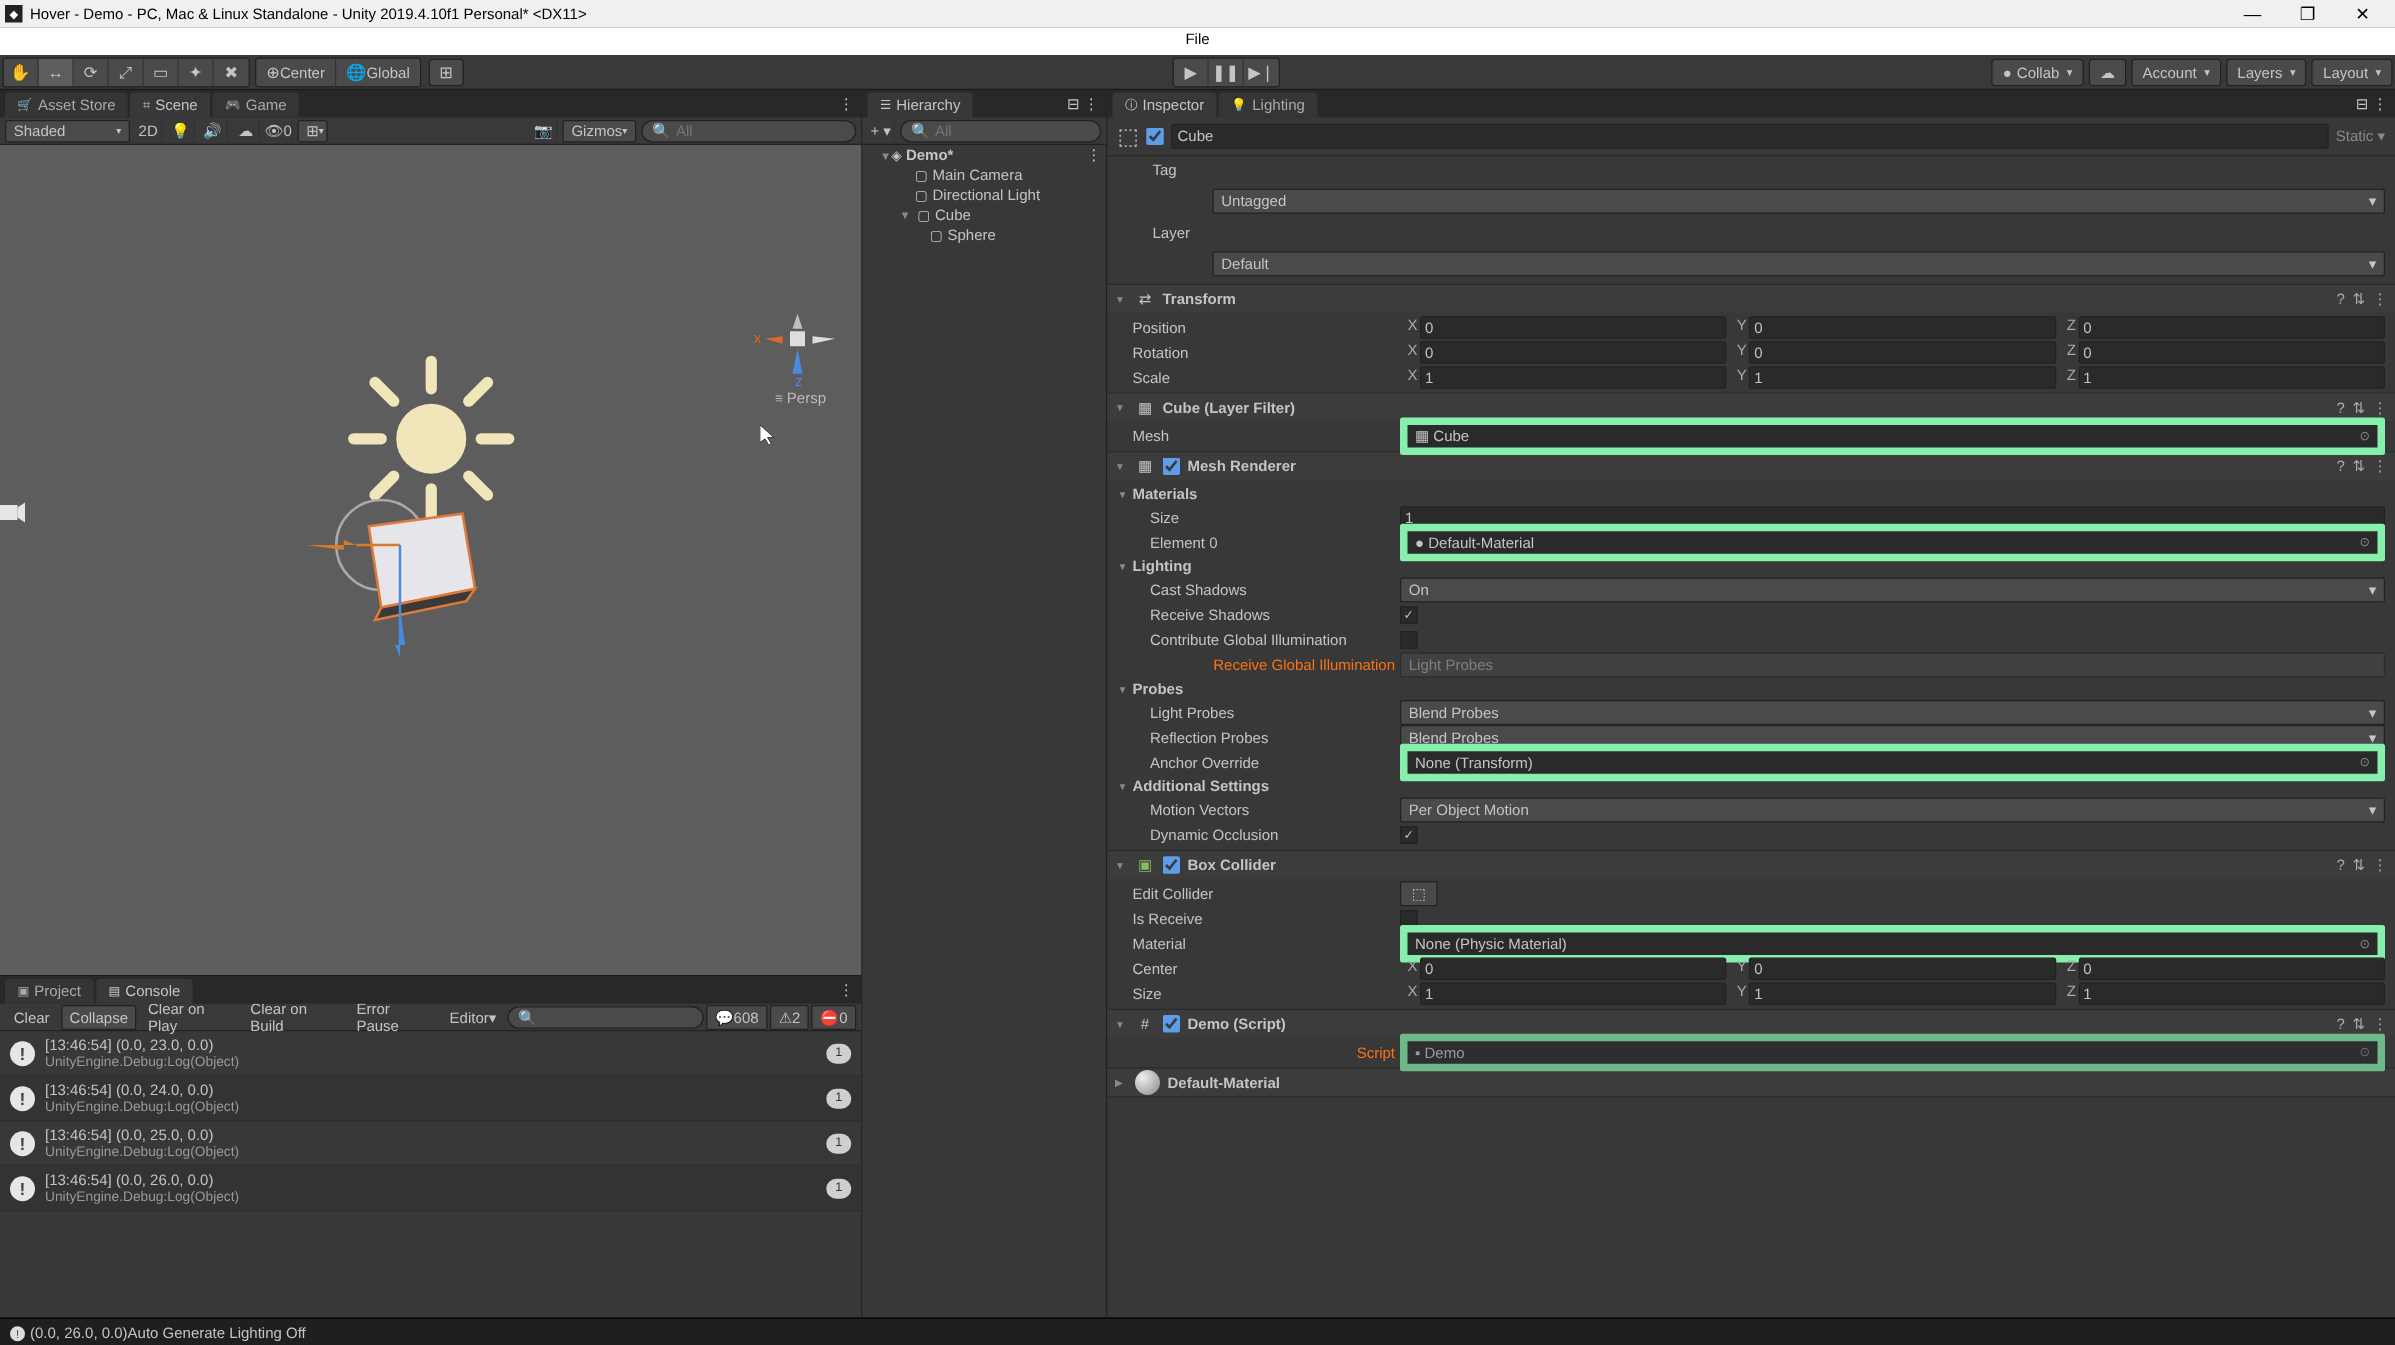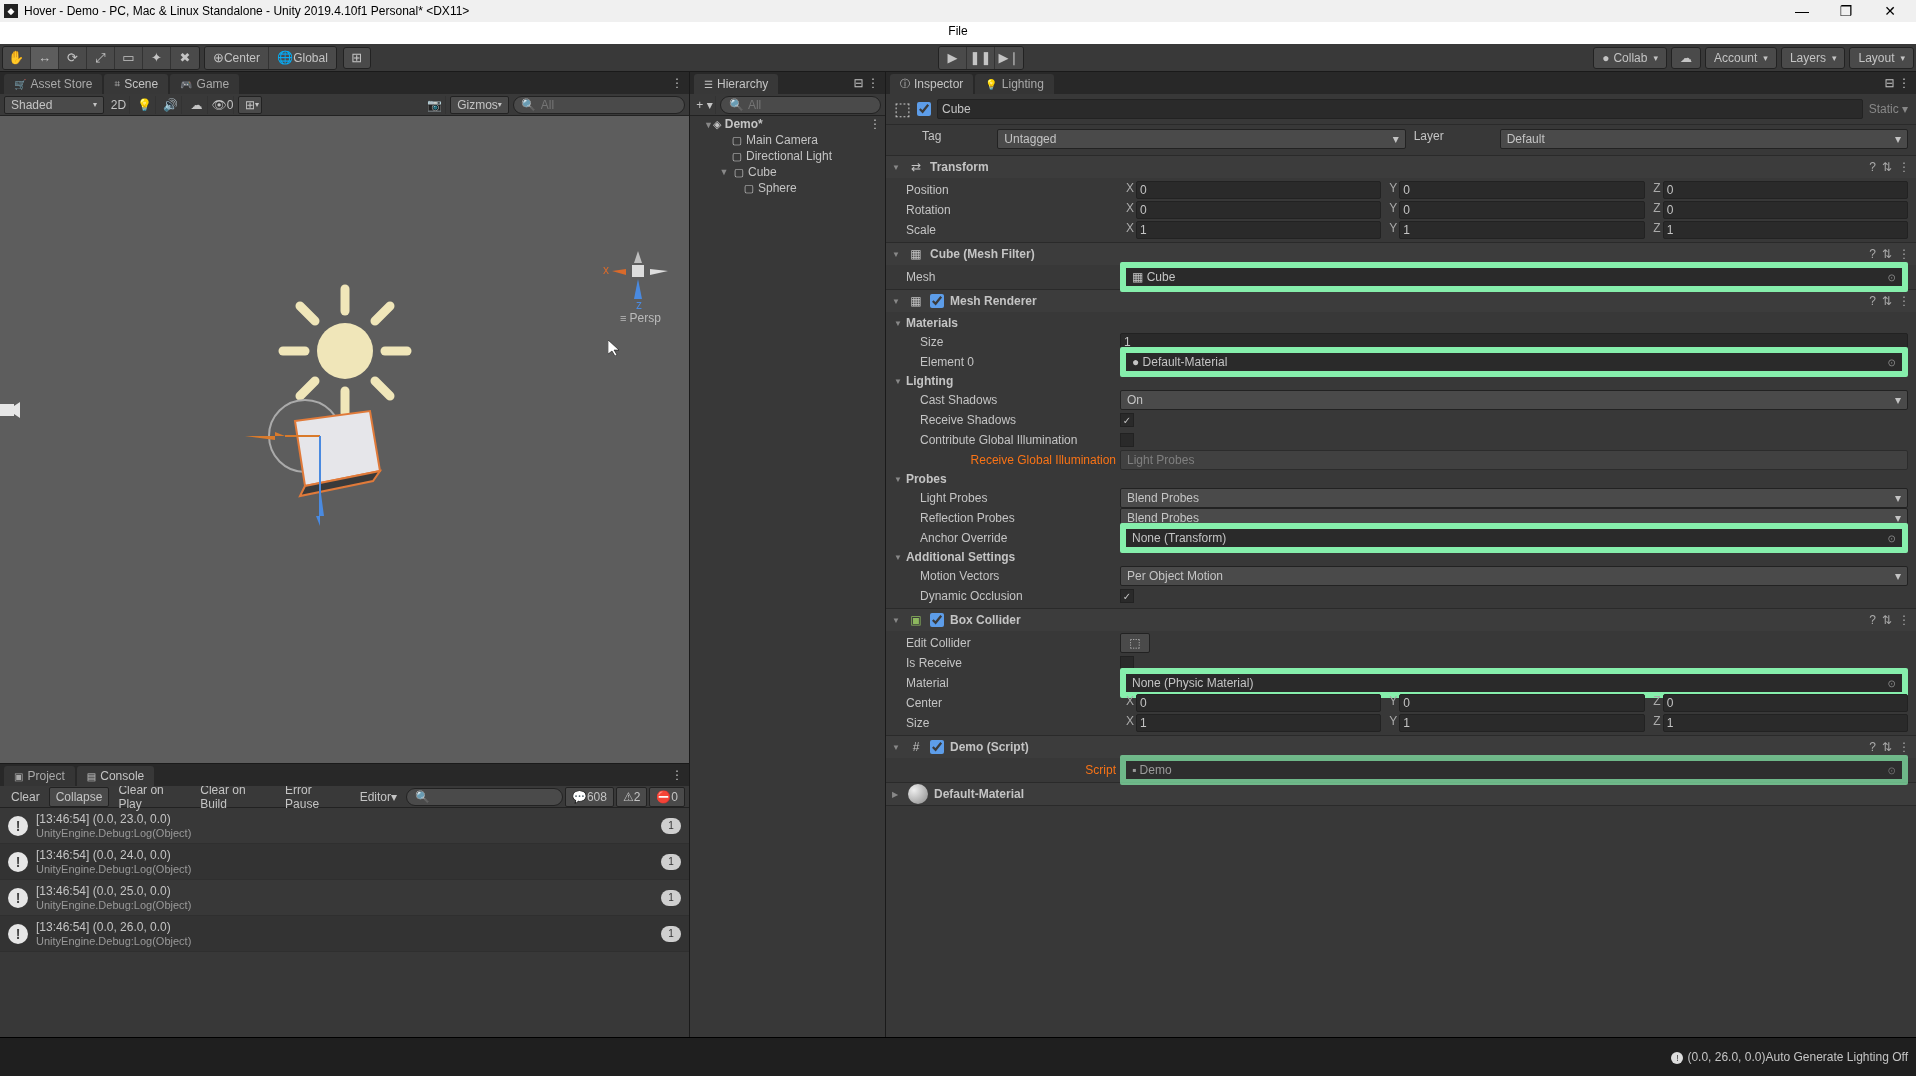--- a/index.html
+++ b/index.html
@@ -63,21 +63,21 @@
 .hierarchy-search input { background:none; border:none; color:#888; width:100%; outline:none; }
 .hier-list { flex:1; overflow:auto; }
 .hier-row { height:16px; display:flex; align-items:center; gap:2px; padding-left:4px; }
 .hier-row .expand { width:12px; text-align:center; font-size:9px; color:#888; }
 .hier-row .obj-icon { width:14px; text-align:center; font-size:11px; }
 .hier-row.scene-row { justify-content:space-between; padding-right:4px; }
 
 .insp-header { padding:4px 8px; display:flex; align-items:center; gap:6px; border-bottom:1px solid #2a2a2a; }
 .insp-name-input { flex:1; background:#2a2a2a; border:1px solid #222; color:#c4c4c4; padding:2px 4px; border-radius:2px; }
 .static-label { color:#888; }
-.insp-tag-row { display:flex; padding:4px 8px 6px 36px; gap:8px; border-bottom:1px solid #2a2a2a; }
+.insp-tag-row { display:flex; padding:4px 8px 6px 36px; gap:8px; border-bottom:1px solid #2a2a2a;flex-direction:column; }
 .insp-tag-row .dd { flex:1; background:#4a4a4a; border:1px solid #222; border-radius:2px; padding:2px 6px; display:flex; justify-content:space-between;margin-left:48px; }
 
 .component { border-bottom:1px solid #2a2a2a; }
 .comp-header { height:22px; display:flex; align-items:center; padding:0 6px; gap:6px; background:#3c3c3c; }
 .comp-header .fold { font-size:8px; color:#888; width:10px; }
 .comp-header .comp-icon { width:16px; height:16px; display:flex; align-items:center; justify-content:center; }
 .comp-header .comp-title { flex:1; font-weight:600; }
 .comp-header .comp-btns { display:flex; gap:6px; color:#aaa; }
 .comp-body { padding:2px 0; }
 .prop-row { display:flex; align-items:center; padding:2px 8px 2px 20px; gap:4px; height:20px; }
@@ -87,21 +87,21 @@
 .xyz { display:flex; flex:1; gap:2px; }
 .xyz .axis { width:14px; text-align:right; color:#aaa; }
 .xyz input { flex:1; background:#2a2a2a; border:1px solid #222; color:#c4c4c4; padding:1px 3px; border-radius:2px; min-width:0; }
 .prop-dd { flex:1; background:#4a4a4a; border:1px solid #222; border-radius:2px; padding:2px 6px; display:flex; justify-content:space-between; align-items:center; }
 .prop-obj { flex:1; background:#2a2a2a; border:6px solid #86efac; border-radius:2px; padding:2px 6px; display:flex; justify-content:space-between; align-items:center; }
 .prop-obj .circ { color:#888; font-size:10px; }
 .prop-check { width:14px; height:14px; border:1px solid #222; background:#2a2a2a; display:flex; align-items:center; justify-content:center; font-size:10px; }
 .section-head { display:flex; align-items:center; padding:2px 8px; gap:4px; color:#c4c4c4; font-weight:600; }
 .section-head .fold { font-size:8px; color:#888; }
 
-.statusbar { height:39px; background:#1f1f1f; display:flex; align-items:center; padding:0 8px; justify-content:flex-end; color:#c4c4c4; font-size:11px; border-top:1px solid #000; }
+.statusbar { height:22px; background:#1f1f1f; display:flex; align-items:center; padding:0 8px; justify-content:flex-start; color:#c4c4c4; font-size:11px; border-top:1px solid #000; }
 input[type=checkbox]{ width:14px; height:14px; accent-color:#5d9de9; }
 </style>
 </head>
 <body>
 
 <div class="titlebar">
   <div class="unity-icon">◆</div>
   <div class="title">Hover - Demo - PC, Mac &amp; Linux Standalone - Unity 2019.4.10f1 Personal* &lt;DX11&gt;</div>
   <div class="winbtn">—</div>
   <div class="winbtn">❐</div>
@@ -413,21 +413,21 @@
                 <input value="1" style="">
               </div>
             </div>
         </div>
       </div>
 
       <div class="component">
         <div class="comp-header">
           <span class="fold">▼</span>
             <span class="comp-icon">▦</span>
-          <span class="comp-title">Cube (Mesh Filter)</span>
+          <span class="comp-title">Cube (Layer Filter)</span>
           <span class="comp-btns">
               <span>?</span>
               <span>⇅</span>
               <span>⋮</span>
             </span>
         </div>
         <div class="comp-body">
           <div class="prop-row">
               <span class="prop-label">Mesh</span>
             <div class="prop-obj">

